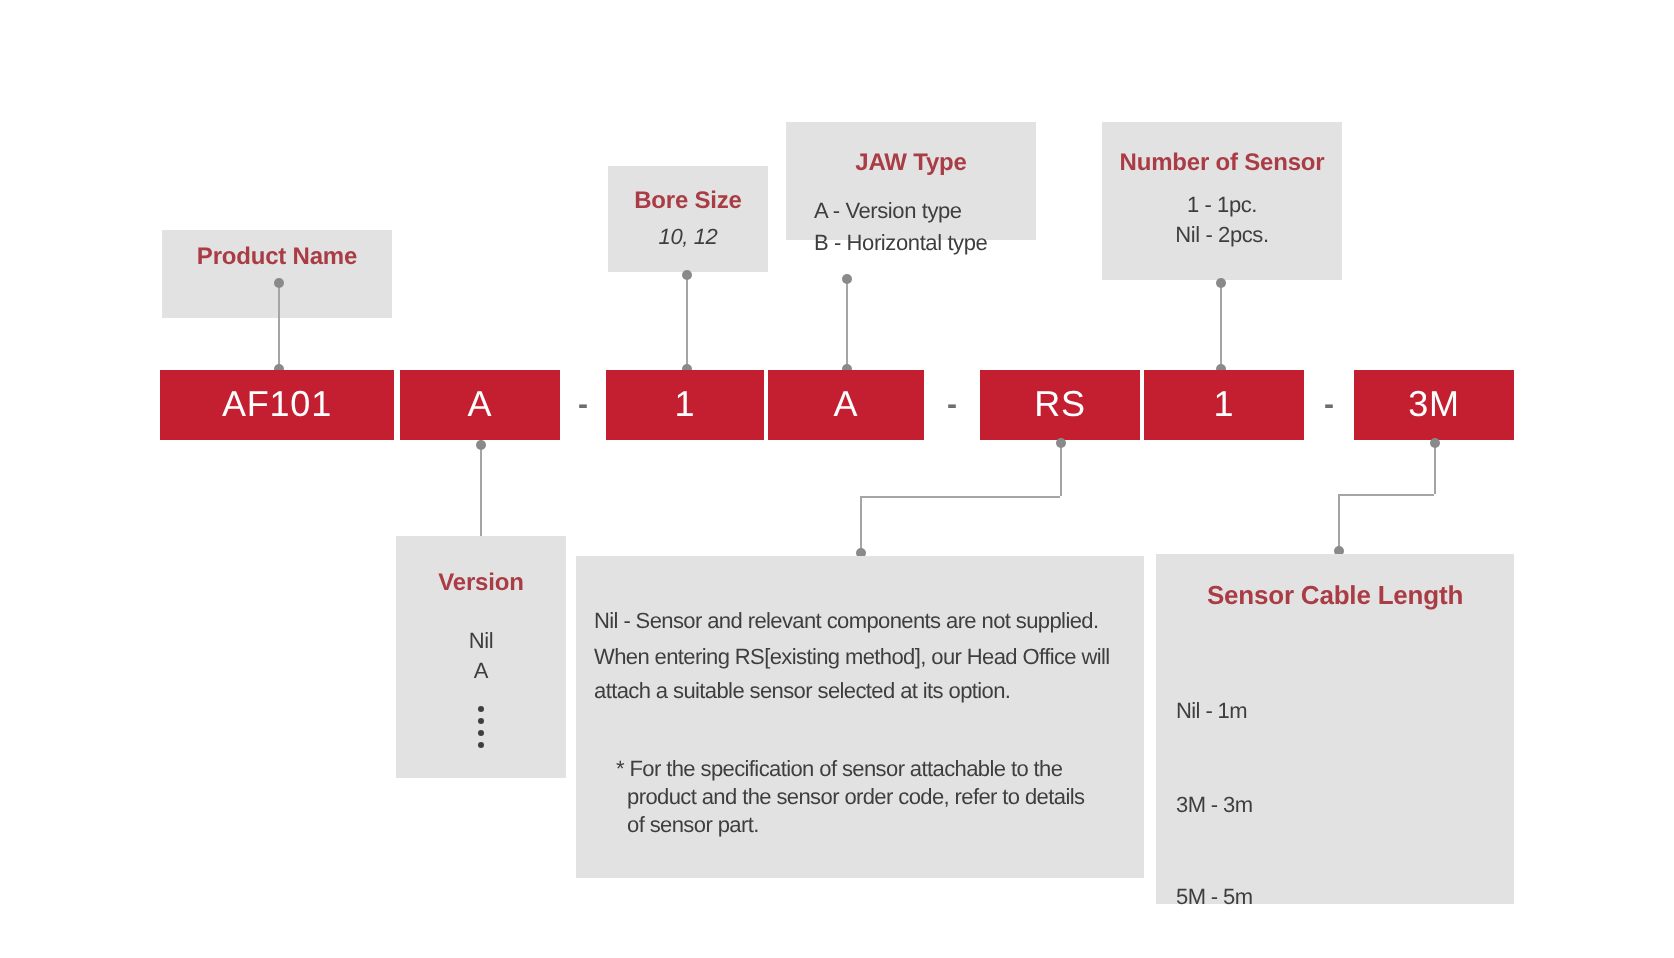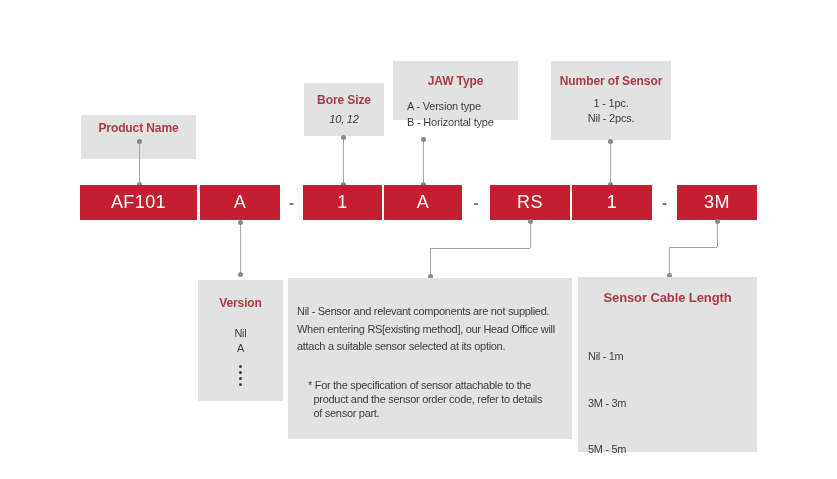--- a/index.html
+++ b/index.html
@@ -27,21 +27,21 @@
   .cdot{position:absolute;width:5px;height:5px;border-radius:50%;background:#8a8a8a;}
   
   .b-product{left:81px;top:115px;width:115px;height:44px;}
   .b-product .gtitle{line-height:26px;}
   .b-bore{left:304px;top:83px;width:80px;height:53px;padding-top:10px;}
   .b-bore .gbody{margin-top:5px;line-height:14px;font-style:italic;}
   .b-jaw{left:393px;top:61px;width:125px;height:59px;padding-top:13px;}
   .b-jaw .gbody{margin-top:10px;padding-left:14px;line-height:16px;}
   .b-count{left:551px;top:61px;width:120px;height:79px;padding-top:13px;}
   .b-count .gbody{margin-top:8px;line-height:15px;}
-  .b-version{left:198px;top:280px;width:85px;height:121px;padding-top:16px;}
+  .b-version{left:198px;top:268px;width:85px;height:121px;padding-top:16px;}
   .b-version .gbody{margin-top:16px;line-height:15px;}
   .vdots{margin-top:7px;display:flex;flex-direction:column;align-items:center;}
   .vdots i{display:block;width:3px;height:3px;border-radius:50%;background:#3e3e3e;margin:1.5px 0;}
   .b-stype{left:288px;top:278px;width:284px;height:161px;padding-top:14px;}
   .b-stype .gtitle{font-size:12.5px;}
   .b-stype .para{margin-top:11px;padding-left:9px;line-height:17.5px;white-space:pre;letter-spacing:-0.3px;}
   .b-stype .note{margin-top:22px;padding-left:20px;line-height:14px;white-space:pre;letter-spacing:-0.3px;}
   .b-cable{left:578px;top:277px;width:179px;height:175px;padding-top:14px;}
   .b-cable .gtitle{font-size:13px;}
   .b-cable .gbody{margin-top:13px;padding-left:10px;line-height:15.5px;white-space:pre;letter-spacing:-0.3px;}

